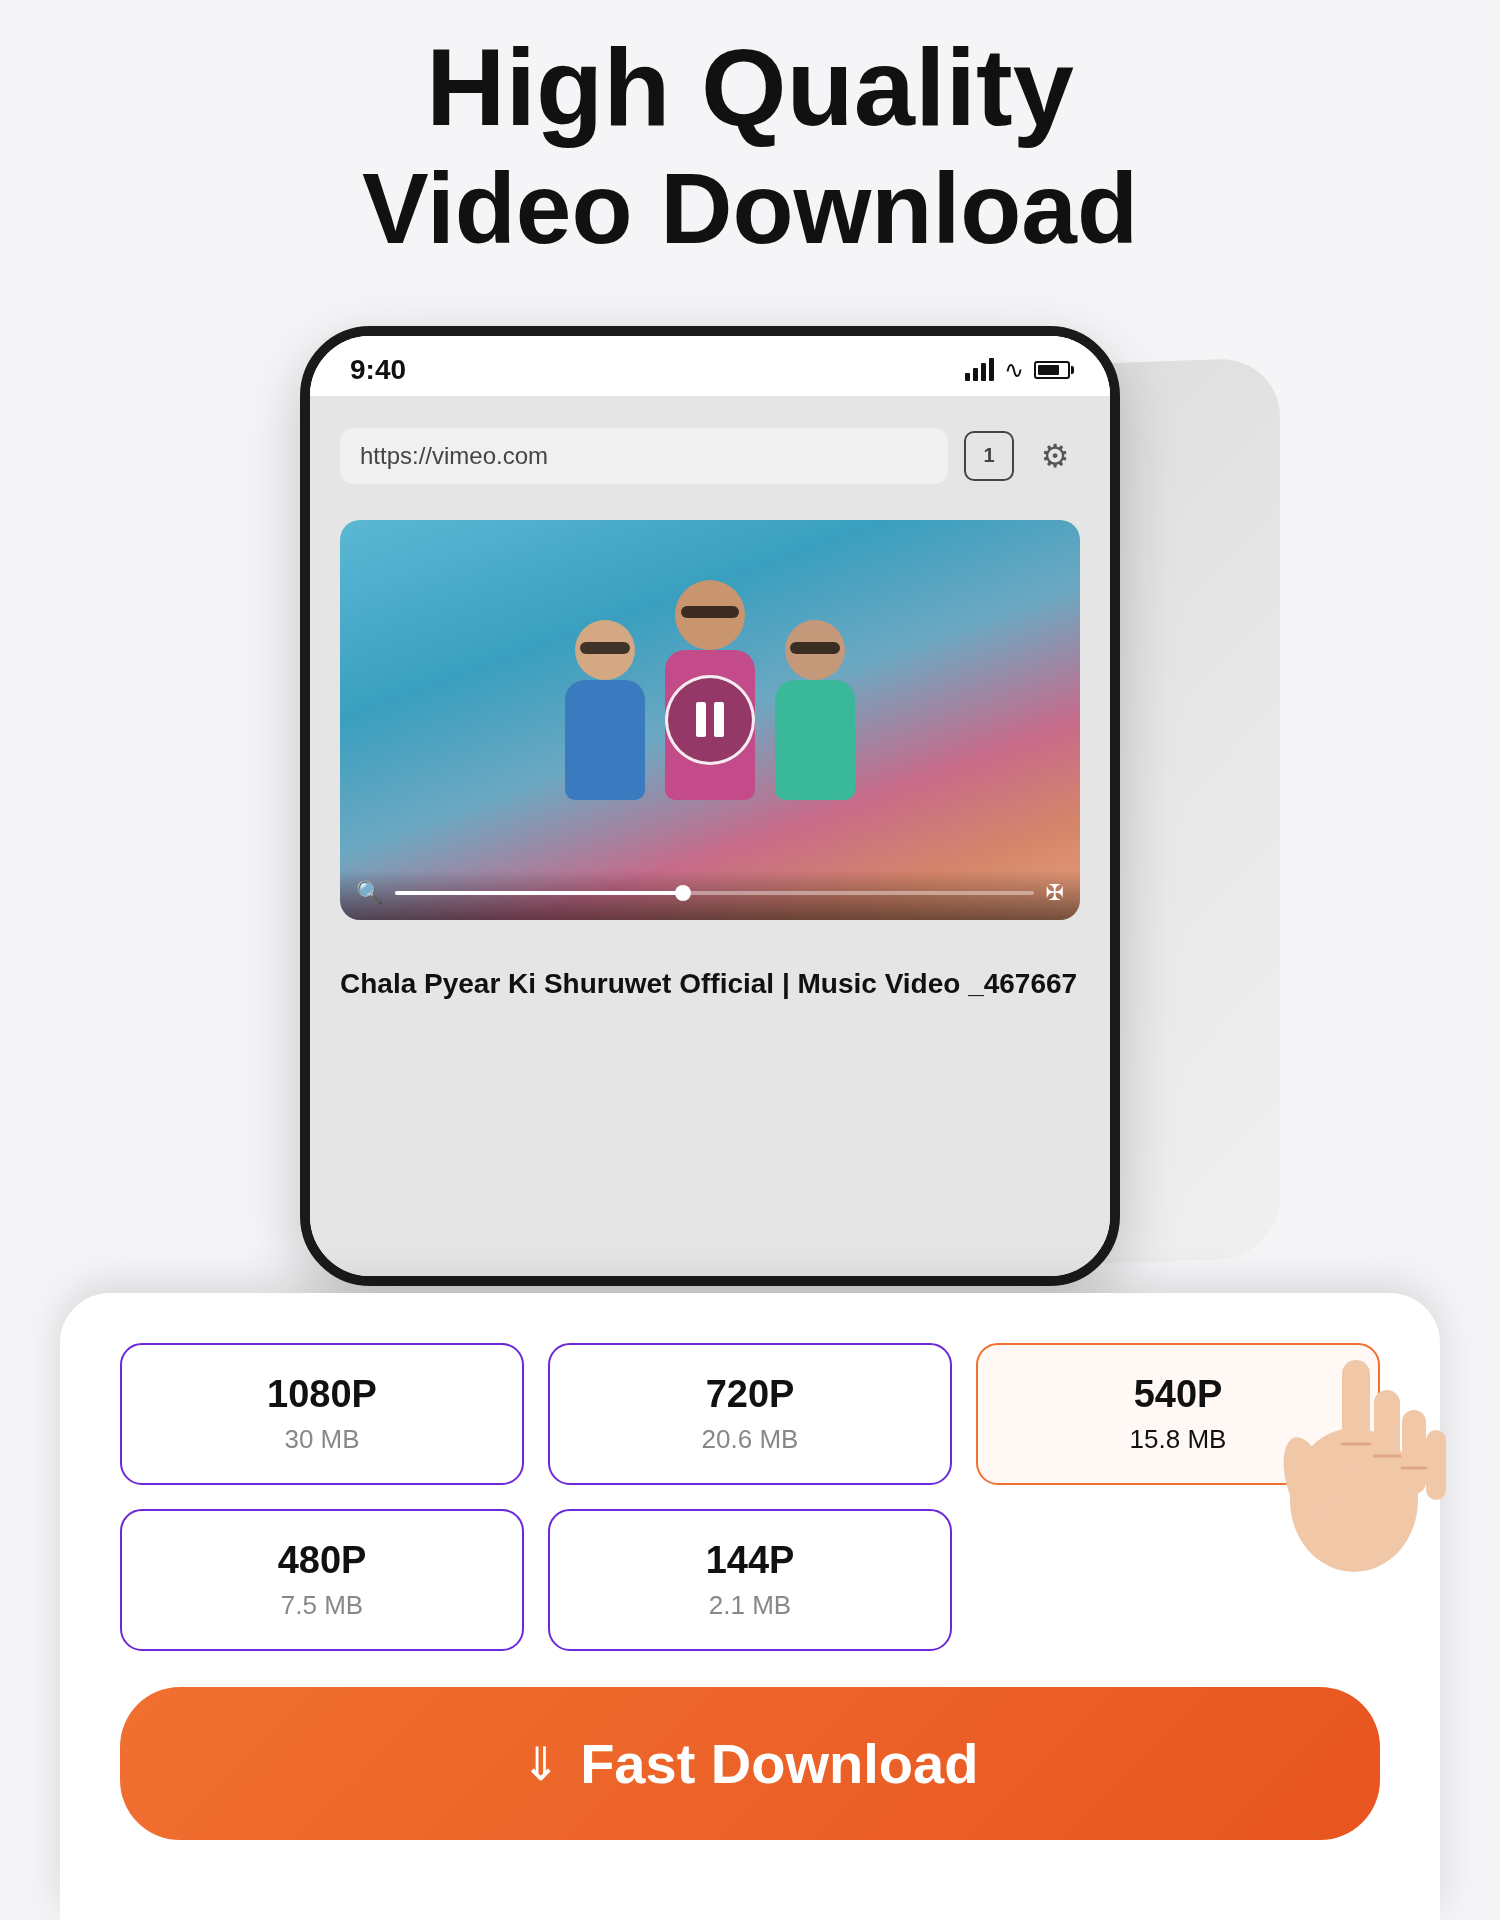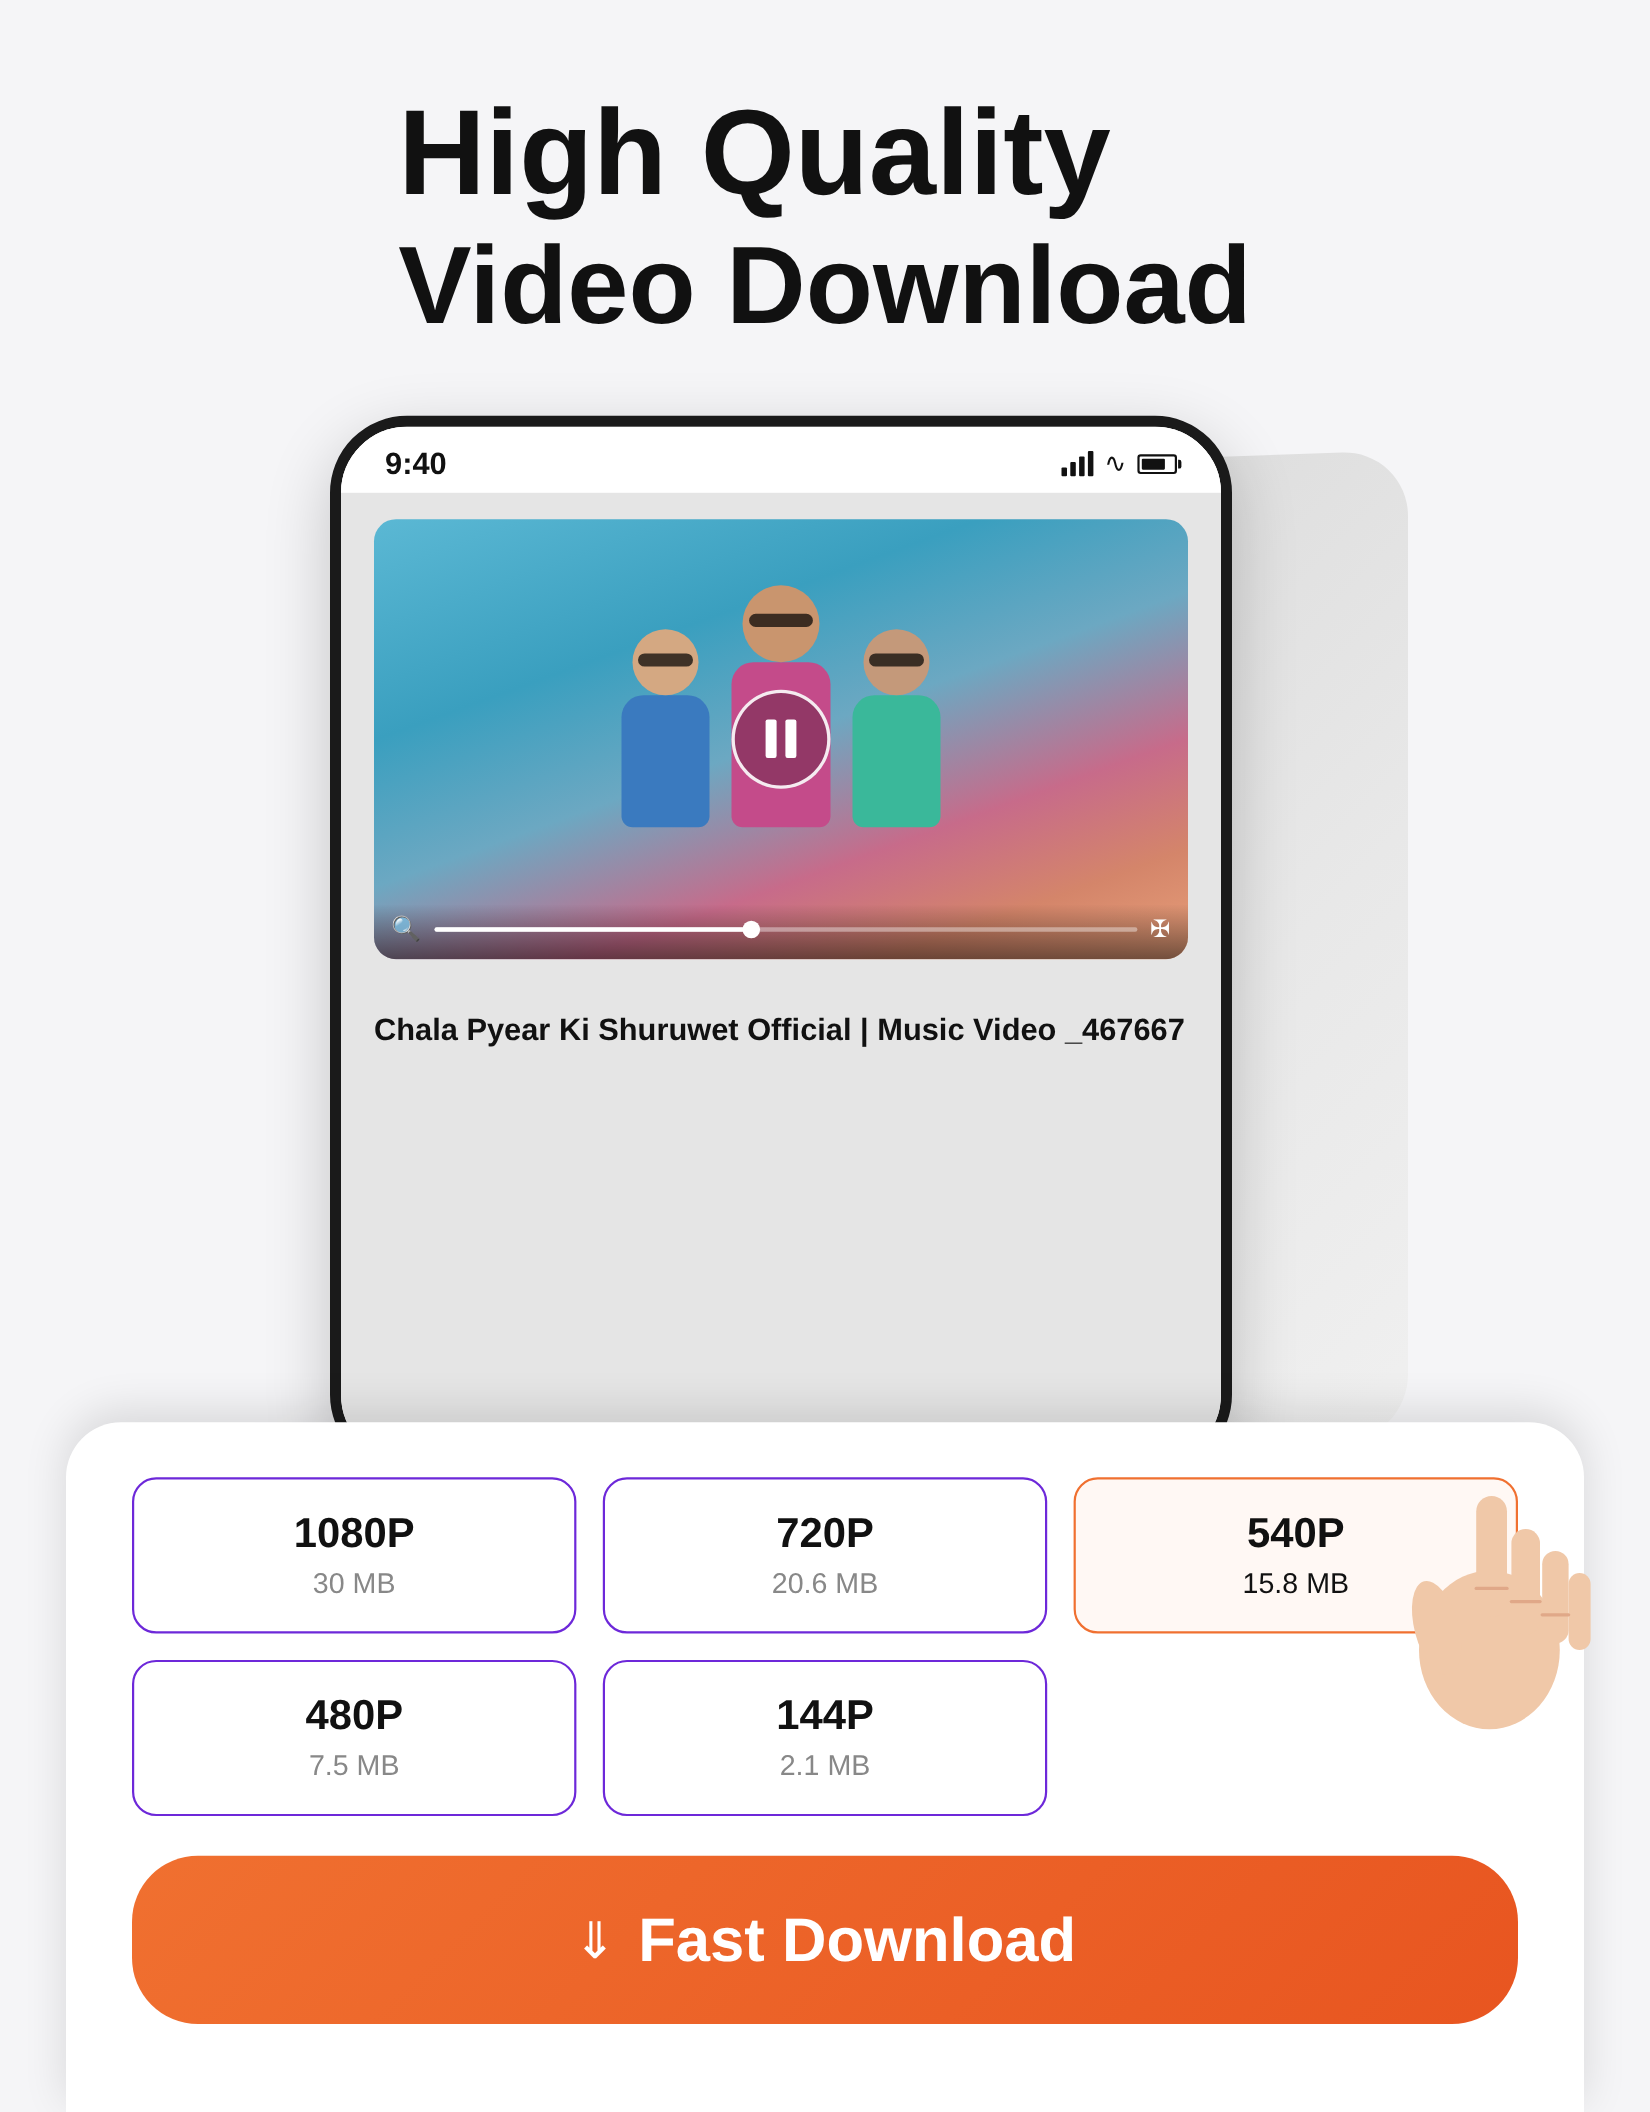--- a/index.html
+++ b/index.html
@@ -10,21 +10,22 @@
       background: #f5f5f7;
       font-family: -apple-system, BlinkMacSystemFont, 'Segoe UI', sans-serif;
       display: flex;
       flex-direction: column;
       align-items: center;
       overflow: hidden;
       position: relative;
     }
 
     .page-title {
-      margin-top: 76px;
+      margin-top: 24px;
+      text-align: center;
       line-height: 1.15;
     }
 
     .page-title .line1 {
       font-size: 110px;
       font-weight: 900;
       color: #111;
       display: block;
     }
 
@@ -473,20 +474,25 @@
               <span></span>
               <span></span>
           </div>
           <span class="wifi-icon">∿</span>
           <div class="battery-icon">
             <div class="battery-fill"></div>
           </div>
         </div>
       </div>
 
+      <div class="url-bar-row">
+        <div class="url-bar">https://vimeo.com</div>
+        <div class="url-tab-btn">1</div>
+        <div class="url-settings-btn">⚙</div>
+      </div>
 
       <div class="video-player">
         <div class="video-figures">
           <div class="figure-group">
             <div class="figure fig1">
               <div class="figure-head-wrap">
                 <div class="figure-head" style="background:#d4a882;"></div>
                 <div class="sunglasses"></div>
               </div>
               <div class="figure-body"></div>

